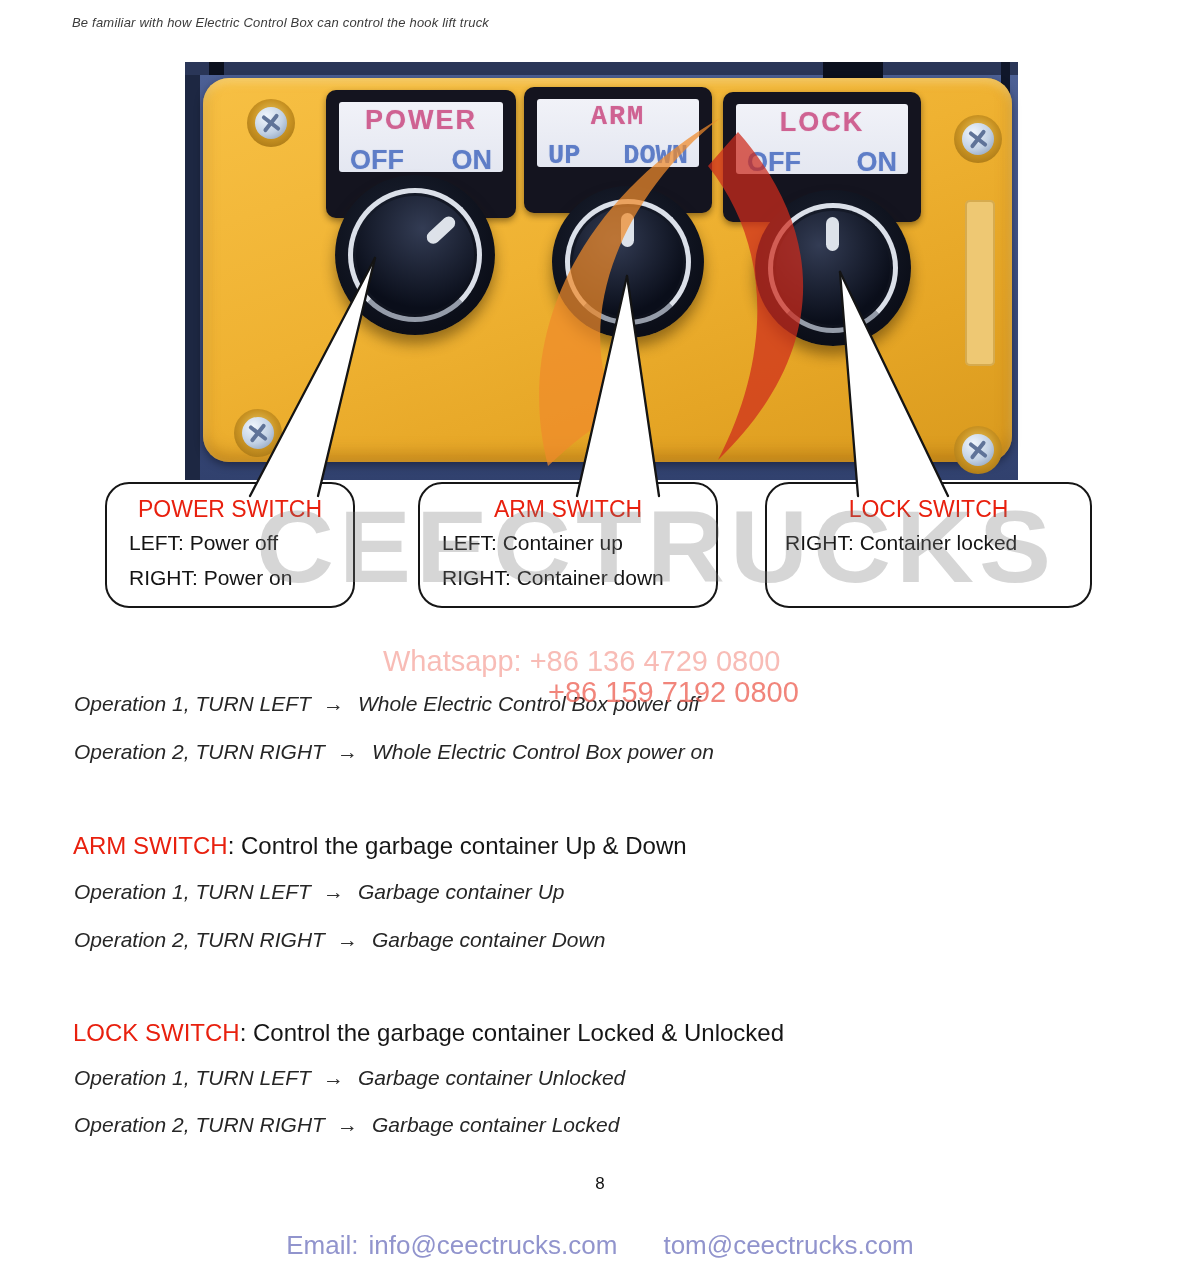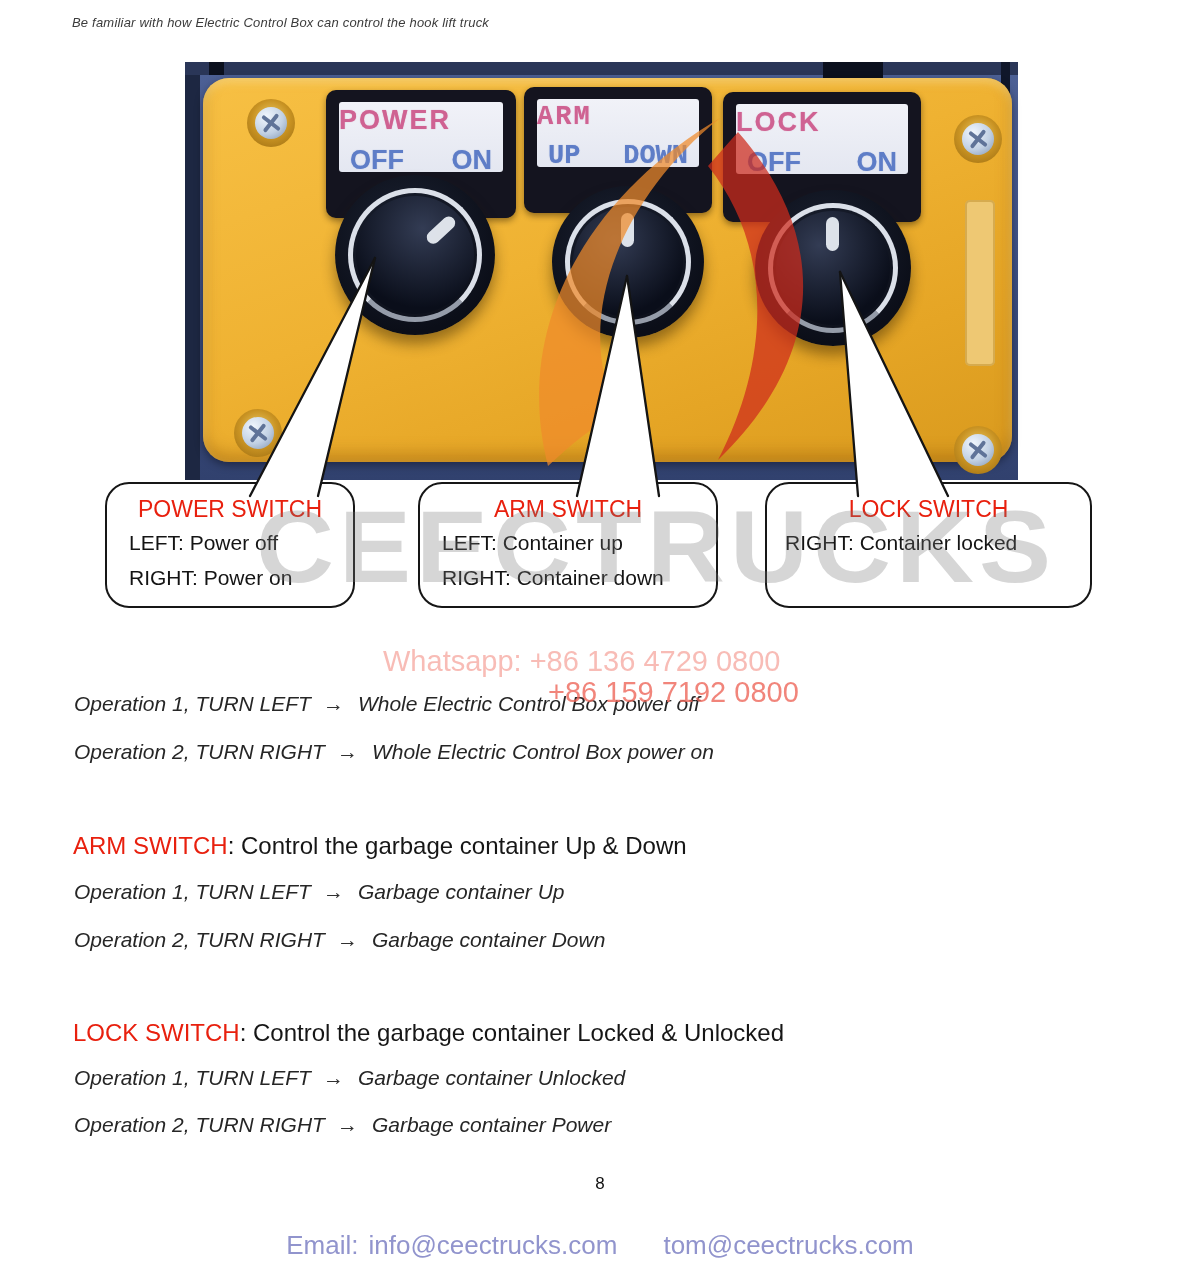--- a/index.html
+++ b/index.html
@@ -31,21 +31,21 @@
   .screw i::before,.screw i::after{content:"";position:absolute;left:50%;top:50%;width:22px;height:4px;
     margin:-2px 0 0 -11px;background:#5f7398;border-radius:2px;}
   .screw i::before{transform:rotate(38deg);} .screw i::after{transform:rotate(128deg);}
   .screw.s1{left:44px;top:21px;} .screw.s2{left:751px;top:37px;}
   .screw.s3{left:31px;top:331px;} .screw.s4{left:751px;top:348px;}
   
   .switch-unit{position:absolute;inset:0;z-index:2;}
   .switch-housing{position:absolute;background:#14141f;border-radius:10px;box-shadow:0 3px 6px rgba(30,20,0,.45);}
   .switch-window{position:absolute;left:13px;right:13px;top:12px;height:70px;border-radius:3px;
     background:linear-gradient(180deg,#f1f2f8 0%,#e4e7f1 100%);overflow:hidden;}
-  .switch-name{font-size:27px;font-weight:bold;letter-spacing:2px;color:#cf6292;
+  .switch-name{text-align:center;font-size:27px;font-weight:bold;letter-spacing:2px;color:#cf6292;
     margin-top:3px;text-shadow:0 0 1px rgba(207,98,146,.6);}
   .switch-range{display:flex;justify-content:space-between;padding:0 11px;margin-top:9px;
     font-size:27px;font-weight:bold;color:#5e7dc7;text-shadow:0 0 1px rgba(94,125,199,.6);}
   .knob{position:absolute;border-radius:50%;
     background:radial-gradient(circle at 45% 38%,#1d2435 0%,#0b0e18 72%);
     box-shadow:0 9px 14px rgba(45,28,0,.45);}
   .knob-bezel{position:absolute;inset:13px;border-radius:50%;border:5px solid #dbe0e9;
     border-bottom-color:#959ca9;}
   .knob-inner{position:absolute;inset:21px;border-radius:50%;
     background:radial-gradient(circle at 38% 30%,#333c54 0%,#0a0e1a 72%);}
@@ -230,21 +230,21 @@
     <span>Operation 2, TURN RIGHT</span><span class="arrow">→</span><span>Garbage container Down</span>
   </div>
 
   <div class="section-heading h3">
     <span class="red">LOCK SWITCH</span><span>: Control the garbage container Locked &amp; Unlocked</span>
   </div>
   <div class="op-line o3a">
     <span>Operation 1, TURN LEFT</span><span class="arrow">→</span><span>Garbage container Unlocked</span>
   </div>
   <div class="op-line o3b">
-    <span>Operation 2, TURN RIGHT</span><span class="arrow">→</span><span>Garbage container Power</span>
+    <span>Operation 2, TURN RIGHT</span><span class="arrow">→</span><span>Garbage container Locked</span>
   </div>
 
   <div class="page-number">8</div>
   <div class="footer">
     <span>Email:</span><span class="e1">info@ceectrucks.com</span><span class="e2">tom@ceectrucks.com</span>
   </div>
 
 </div>
 
 </body></html>

